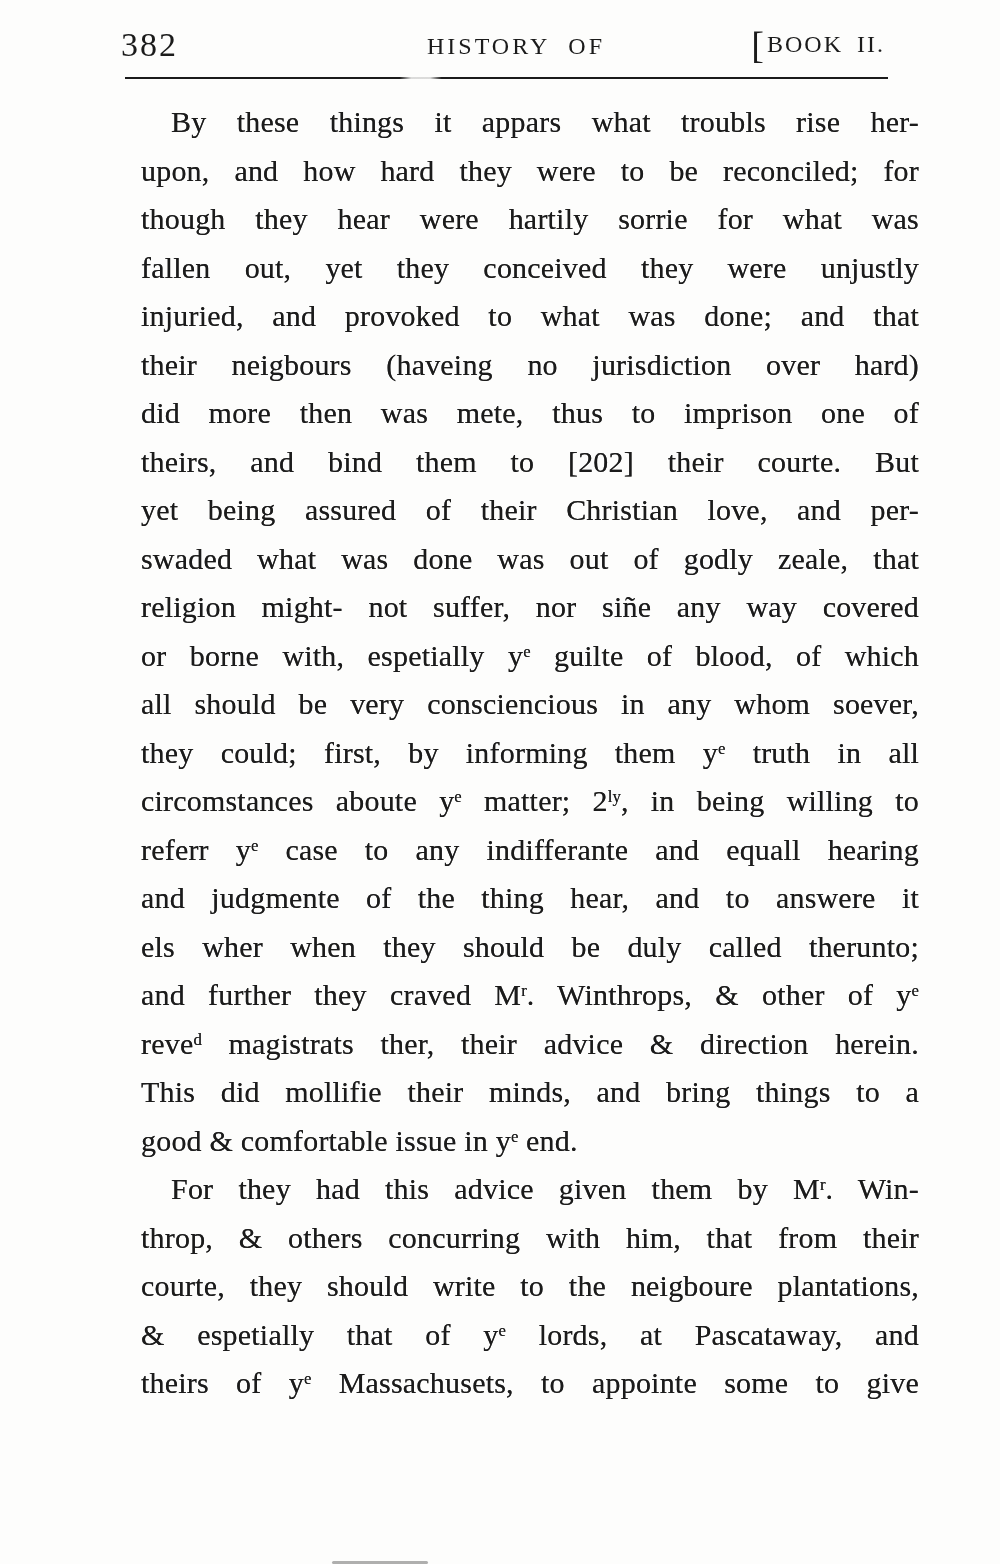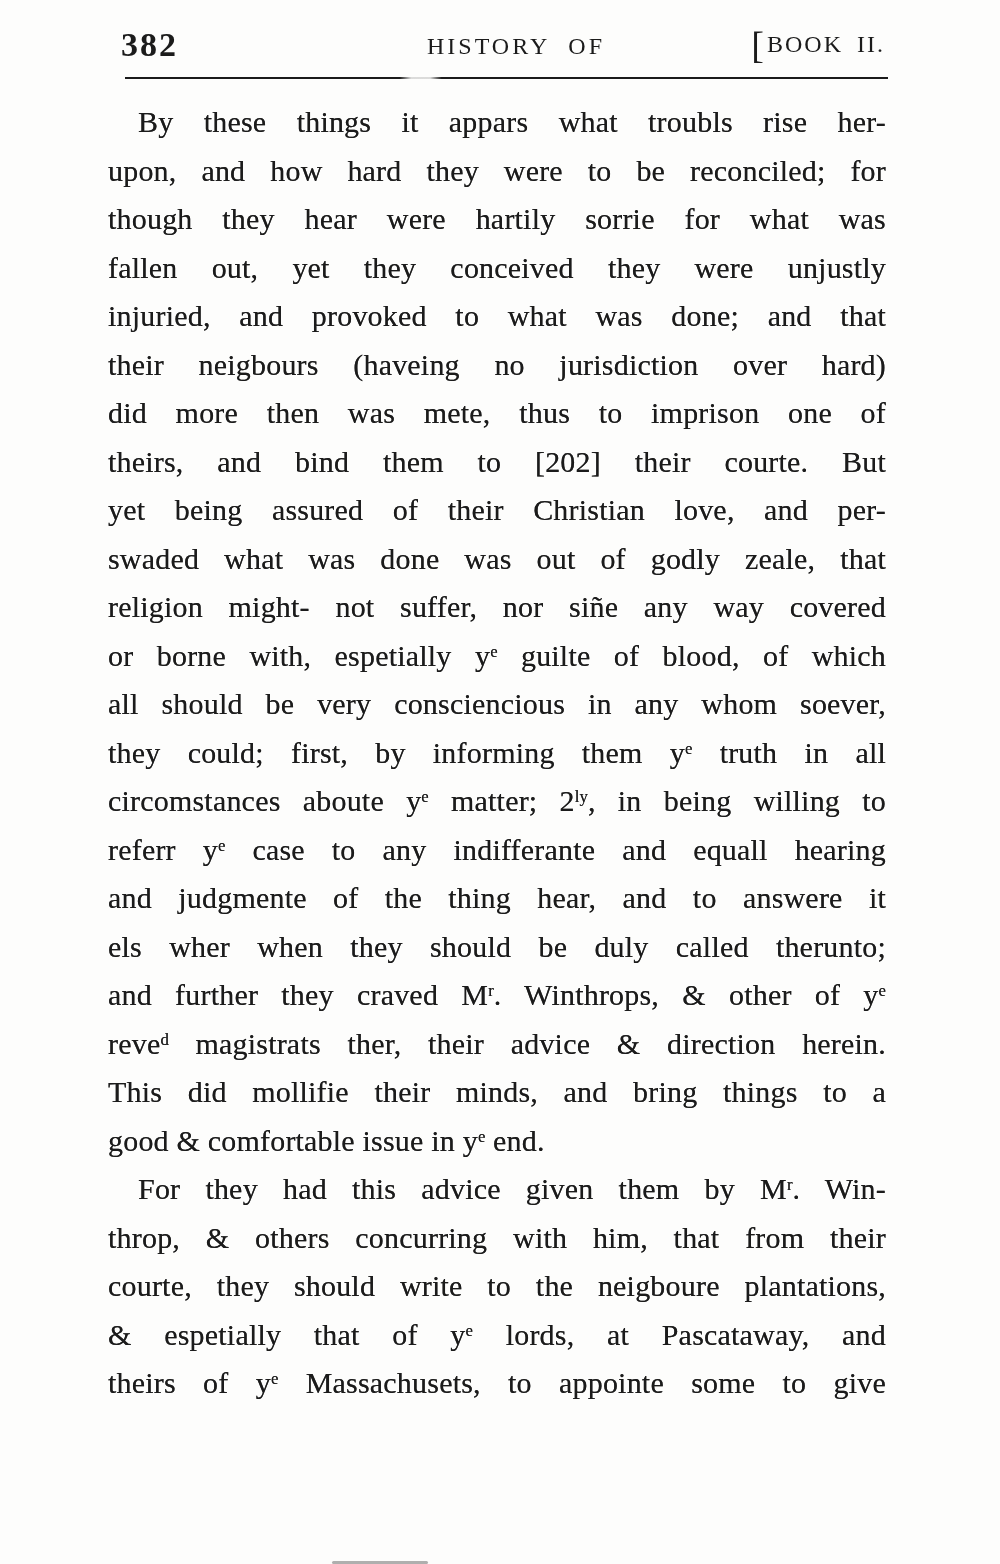--- a/index.html
+++ b/index.html
@@ -18,21 +18,21 @@
     overflow: hidden;
   }
   
   .header { position: absolute; top: 0; left: 0; right: 0; height: 80px; }
   .pagenum {
     position: absolute;
     left: 121px;
     top: 26px;
     font-size: 34px;
     letter-spacing: 2px;
-    font-weight: bold;
+    font-weight: normal;
   }
   .running-title {
     position: absolute;
     left: 0; right: 0;
     top: 33px;
     text-align: center;
     font-size: 24px;
     letter-spacing: 3px;
     word-spacing: 10px;
     padding-left: 32px;
@@ -61,21 +61,21 @@
     width: 763px;
     height: 2px;
     background: linear-gradient(to right,
       #1b1b1b 0%, #1b1b1b 36%,
       rgba(27,27,27,0.15) 37.5%, rgba(27,27,27,0.15) 40%,
       #1b1b1b 41.5%, #1b1b1b 100%);
   }
   
   .text-block {
     position: absolute;
-    left: 108px;
+    left: 141px;
     top: 98px;
     width: 778px;
   }
   .line {
     font-size: 30px;
     line-height: 48.5px;
     height: 48.5px;
     text-align: justify;
     text-align-last: justify;
     letter-spacing: 0.2px;

